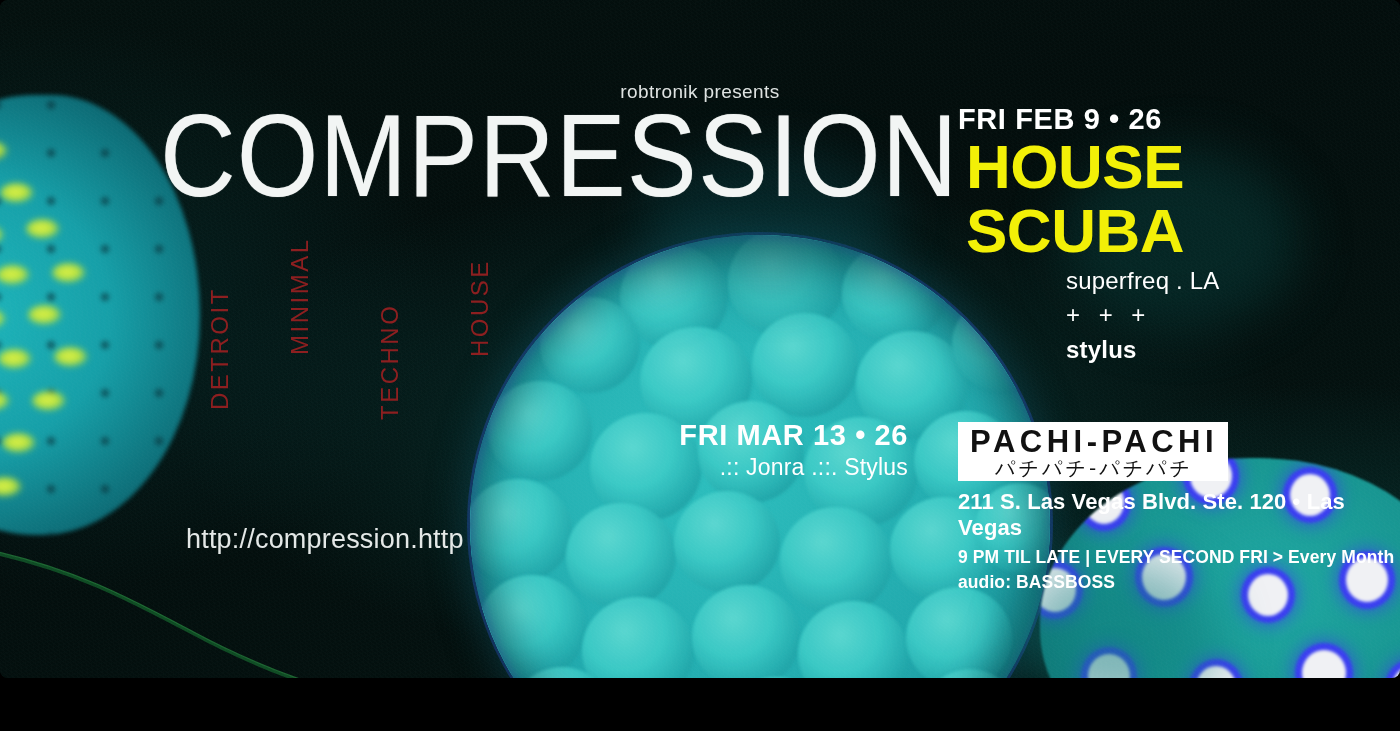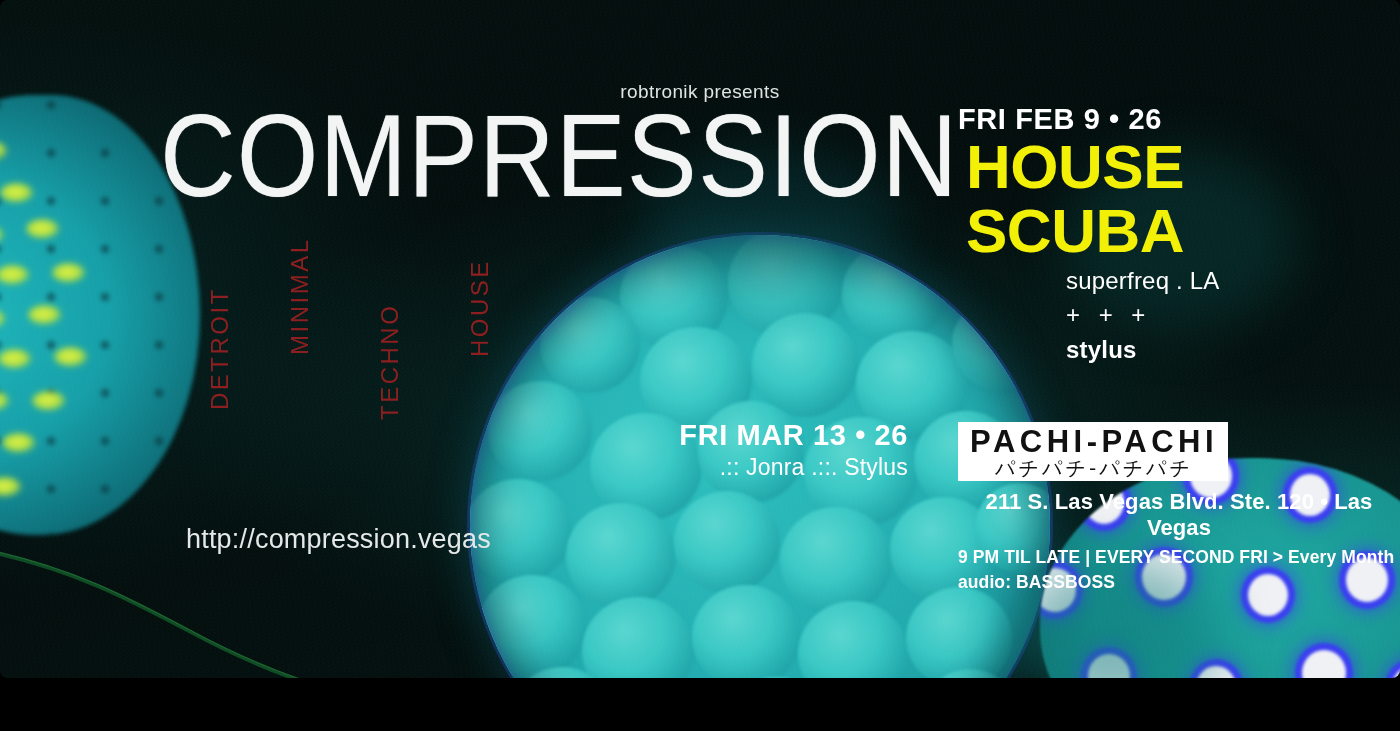--- a/index.html
+++ b/index.html
@@ -246,21 +246,20 @@
     margin-top: 1px;
     font-family: "DejaVu Sans", sans-serif;
   }
   .venue-addr {
     color: #ffffff;
     font-weight: 700;
     font-size: 22px;
     letter-spacing: .1px;
     margin-top: 8px;
     line-height: 1.2;
-    text-align: center;
   }
   .venue-time {
     color: #ffffff;
     font-weight: 700;
     font-size: 17.5px;
     letter-spacing: .1px;
     margin-top: 5px;
     line-height: 1.2;
   }
   .venue-audio {
@@ -372,21 +371,21 @@
 
     <div class="presents">robtronik presents</div>
 
     <div class="wordmark">COMPRESSION</div>
 
     <div class="genre g-detroit">DETROIT</div>
     <div class="genre g-minimal">MINIMAL</div>
     <div class="genre g-techno">TECHNO</div>
     <div class="genre g-house">HOUSE</div>
 
-    <div class="url">http://compression.vegas</div>
+    <div class="url">http://compression.http</div>
 
     <div class="ev ev-feb">
       <div class="ev-date">FRI FEB 9 • 26</div>
       <div class="ev-artist big">HOUSE</div>
       <div class="ev-artist big">SCUBA</div>
       <div class="ev-support">superfreq . LA</div>
       <div class="ev-support sup-plus">+ + +</div>
       <div class="ev-support b">stylus</div>
     </div>
 

